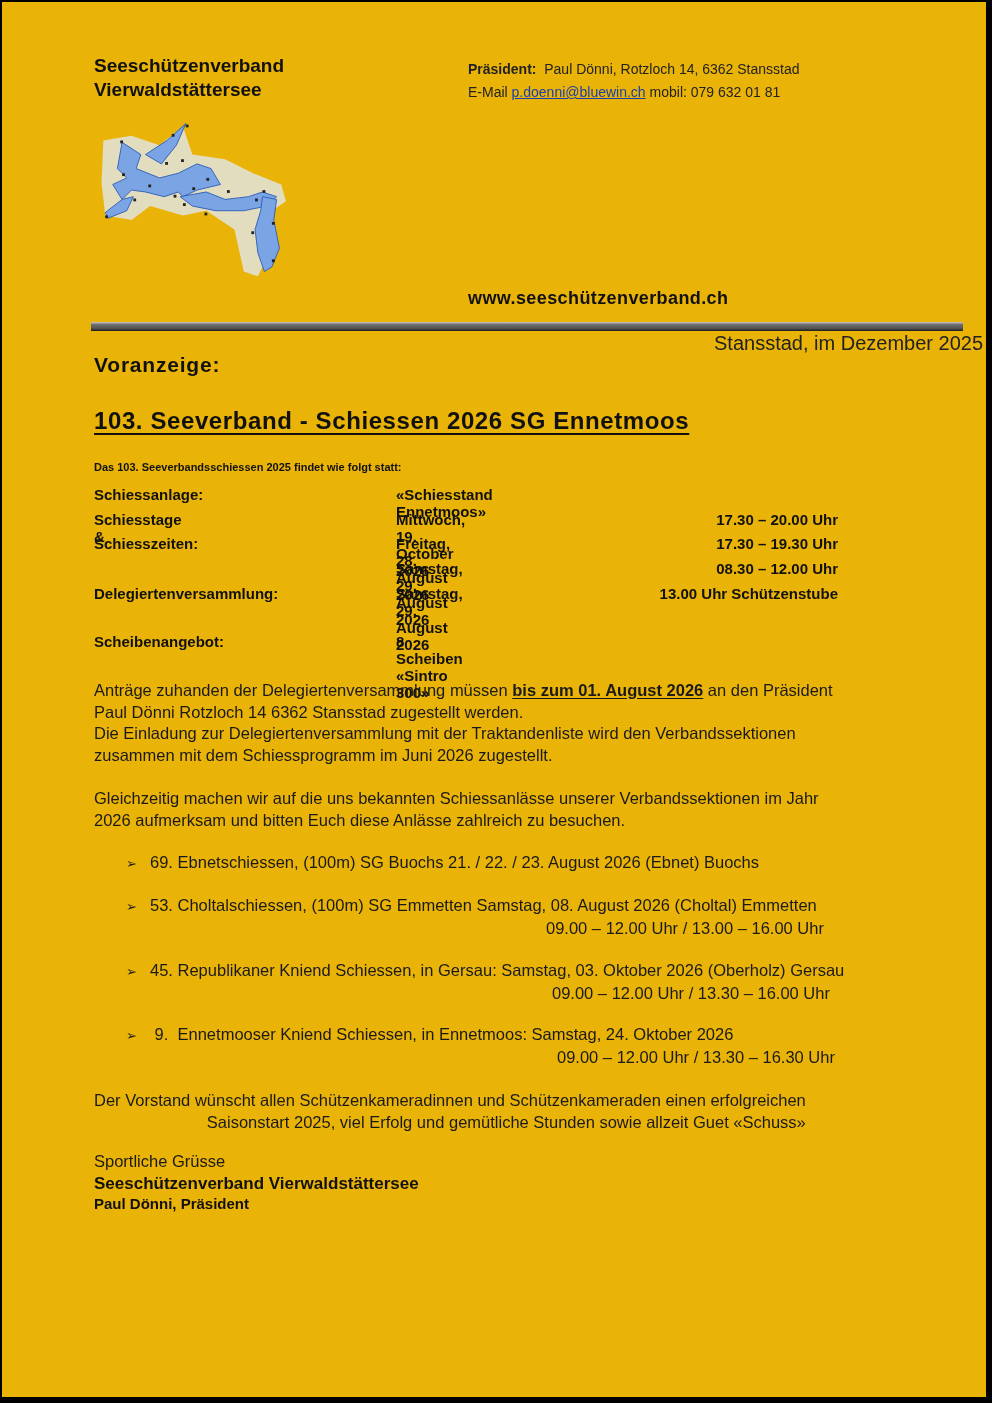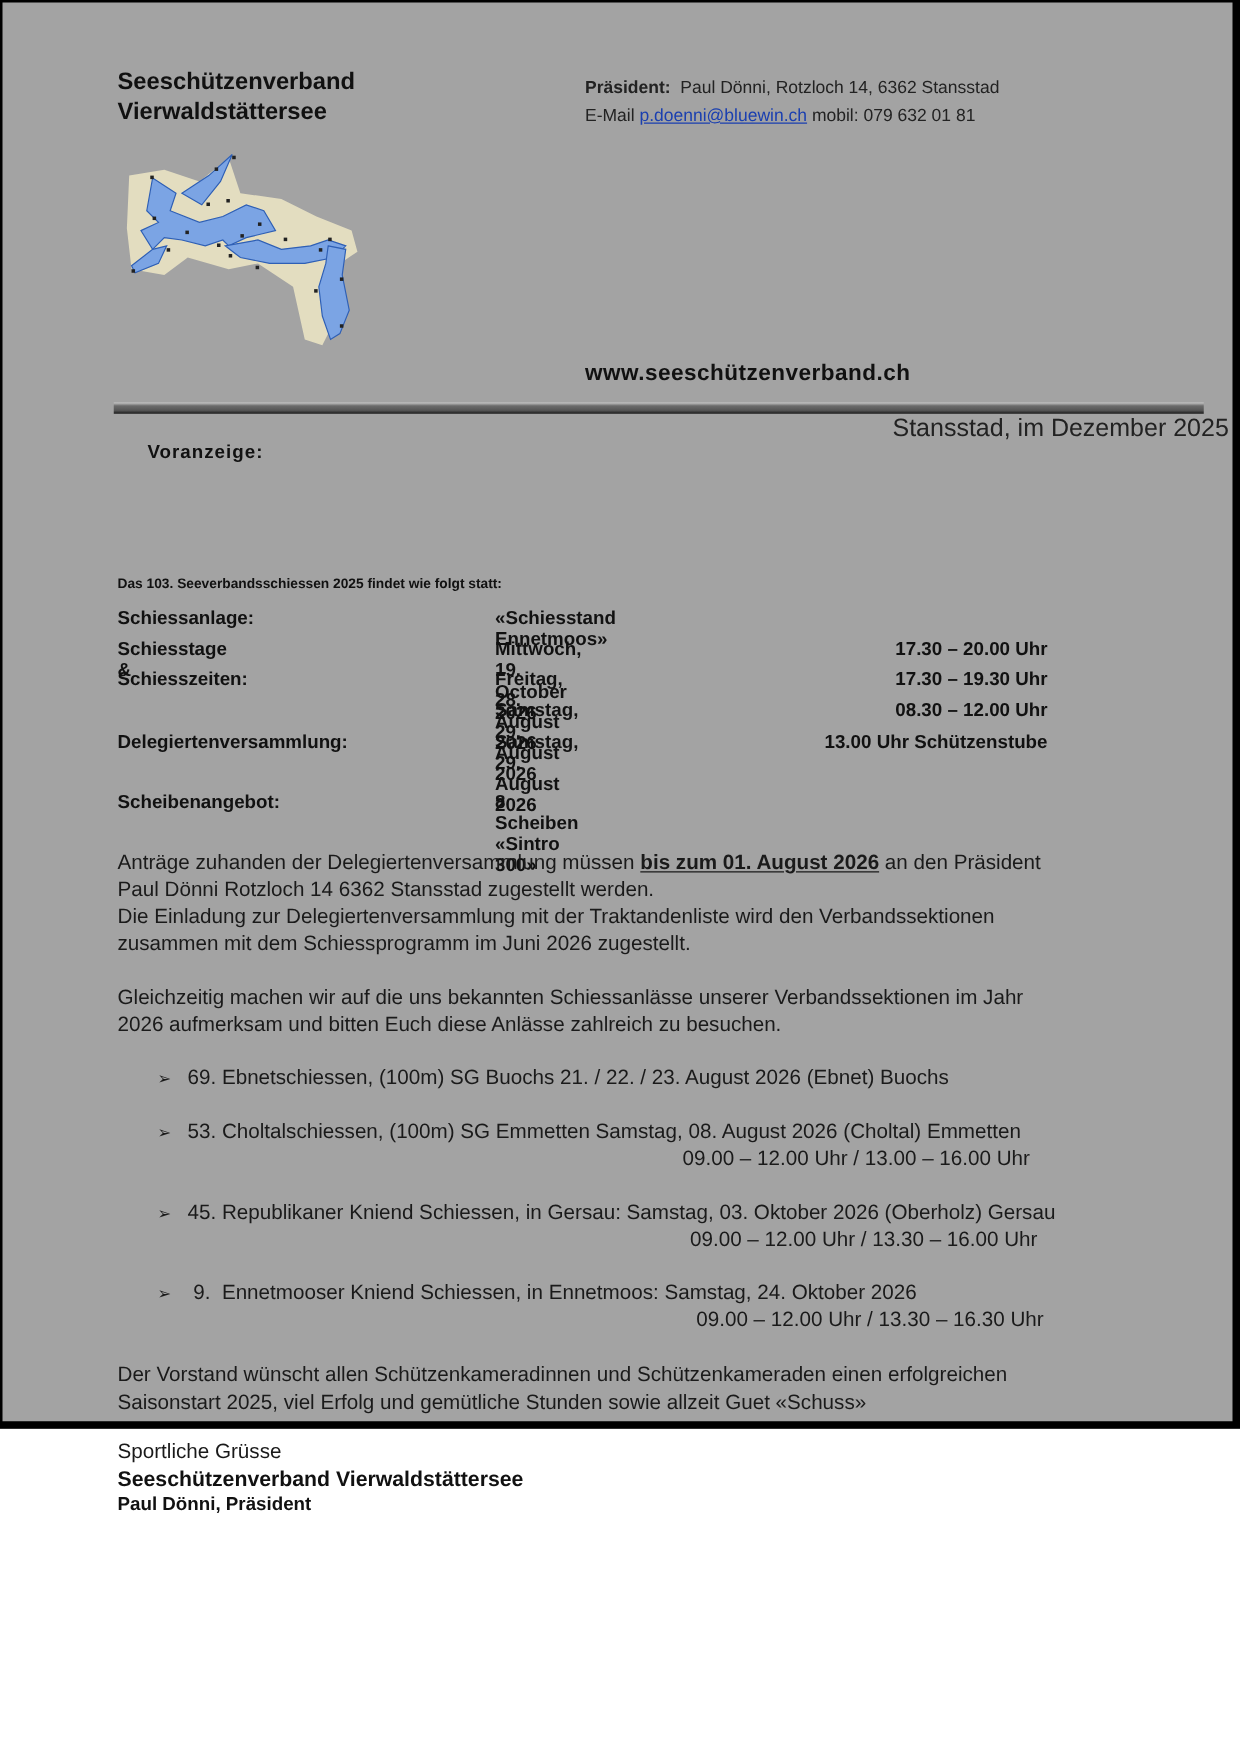--- a/index.html
+++ b/index.html
@@ -1,63 +1,63 @@
 <!DOCTYPE html>
 <html><head>
   <meta charset="utf-8">
   <style>
     * { box-sizing: border-box; margin: 0; padding: 0; }
     html, body { width: 992px; height: 1403px; background: #ffffff; overflow: hidden; }
     body { position: relative; font-family: "Liberation Sans", sans-serif; color: #1a1a1a; }
 
     .page-frame {
-      position: absolute; left: 0; top: 0; width: 992px; height: 1143px;
+      position: absolute; left: 0; top: 0; width: 992px; height: 1403px;
       border-top: 2px solid #000; border-left: 2px solid #000;
       border-right: 6px solid #000; border-bottom: 6px solid #000;
-      background: #a3a3a3;
+      background: #eab308;
     }
 
     .abs { position: absolute; white-space: nowrap; }
 
     .org-name { left: 92px; top: 52px; font-size: 19px; font-weight: bold; line-height: 24px; color: #111; }
     .contact { left: 466px; top: 56px; font-size: 14px; line-height: 23px; color: #222; }
     .contact b { font-weight: bold; }
     .contact a { color: #1a3fb0; text-decoration: underline; }
 
     .map { left: 92px; top: 114px; width: 206px; height: 166px; }
 
     .website { left: 466px; top: 286px; font-size: 18px; font-weight: bold; letter-spacing: 0.4px; color: #111; }
 
     .separator {
       position: absolute; left: 89px; top: 320px; width: 872px; height: 9px;
       background: linear-gradient(#c8c8c8 0%, #6b6b6b 30%, #555 70%, #1a1a1a 100%);
     }
 
     .date-line { left: 712px; top: 330px; font-size: 20px; color: #222; }
-    .voranzeige { left: 92px; top: 351px; font-size: 15px; font-weight: bold; letter-spacing: 0.8px; color: #111; margin-left: 24px; }
+    .voranzeige { left: 92px; top: 351px; font-size: 21px; font-weight: bold; letter-spacing: 0.8px; color: #111; }
 
     .title { left: 92px; top: 405px; font-size: 24px; font-weight: bold; letter-spacing: 0.6px; color: #111; text-decoration: underline; text-underline-offset: 4px; }
 
     .intro { left: 92px; top: 459px; font-size: 11px; font-weight: bold; color: #111; }
 
     .info-table { position: absolute; left: 92px; top: 484px; font-size: 15px; font-weight: bold; color: #111; }
     .info-row { position: relative; height: 24.7px; }
     .info-row .c1 { position: absolute; left: 0; top: 0; }
     .info-row .c2 { position: absolute; left: 302px; top: 0; }
     .info-row .c3 { position: absolute; right: -744px; top: 0; text-align: right; }
     .info-row.gap { height: 24px; }
 
     .body-text { left: 92px; font-size: 16.5px; line-height: 21.5px; color: #1a1a1a; }
     .body-text u { font-weight: bold; text-underline-offset: 2px; }
 
     .event { position: absolute; left: 124px; font-size: 16.5px; line-height: 21.5px; color: #1a1a1a; white-space: nowrap; }
     .event .bullet { display: inline-block; width: 24px; font-size: 13px; }
     .event .times { display: block; text-align: left; }
 
-    .closing { left: 92px; top: 1088px; font-size: 16.5px; line-height: 21.5px; color: #1a1a1a; }
+    .closing { left: 92px; top: 1088px; font-size: 16.5px; line-height: 21.5px; color: #1a1a1a; text-align: right; }
     .sign1 { left: 92px; top: 1150px; font-size: 16.5px; color: #1a1a1a; }
     .sign2 { left: 92px; top: 1172px; font-size: 17px; font-weight: bold; color: #111; text-align: center; }
     .sign3 { left: 92px; top: 1193px; font-size: 15px; font-weight: bold; color: #111; }
     .distribution { left: 92px; top: 1232px; font-size: 16.5px; color: #1a1a1a; }
   </style>
 </head>
 <body>
 
 <div class="page-frame">
 
@@ -109,20 +109,21 @@
     </g>
   </svg>
 
   <div class="abs website">www.seeschützenverband.ch</div>
 
   <div class="separator"></div>
 
   <div class="abs date-line">Stansstad, im Dezember 2025</div>
   <div class="abs voranzeige">Voranzeige:</div>
 
+  <div class="abs title">103. Seeverband - Schiessen 2026 SG Ennetmoos</div>
 
   <div class="abs intro">Das 103. Seeverbandsschiessen 2025 findet wie folgt statt:</div>
 
   <div class="info-table">
     <div class="info-row">
       <span class="c1">Schiessanlage:</span>
       <span class="c2">«Schiesstand Ennetmoos»</span>
     </div>
     <div class="info-row">
       <span class="c1">Schiesstage &amp;</span>

